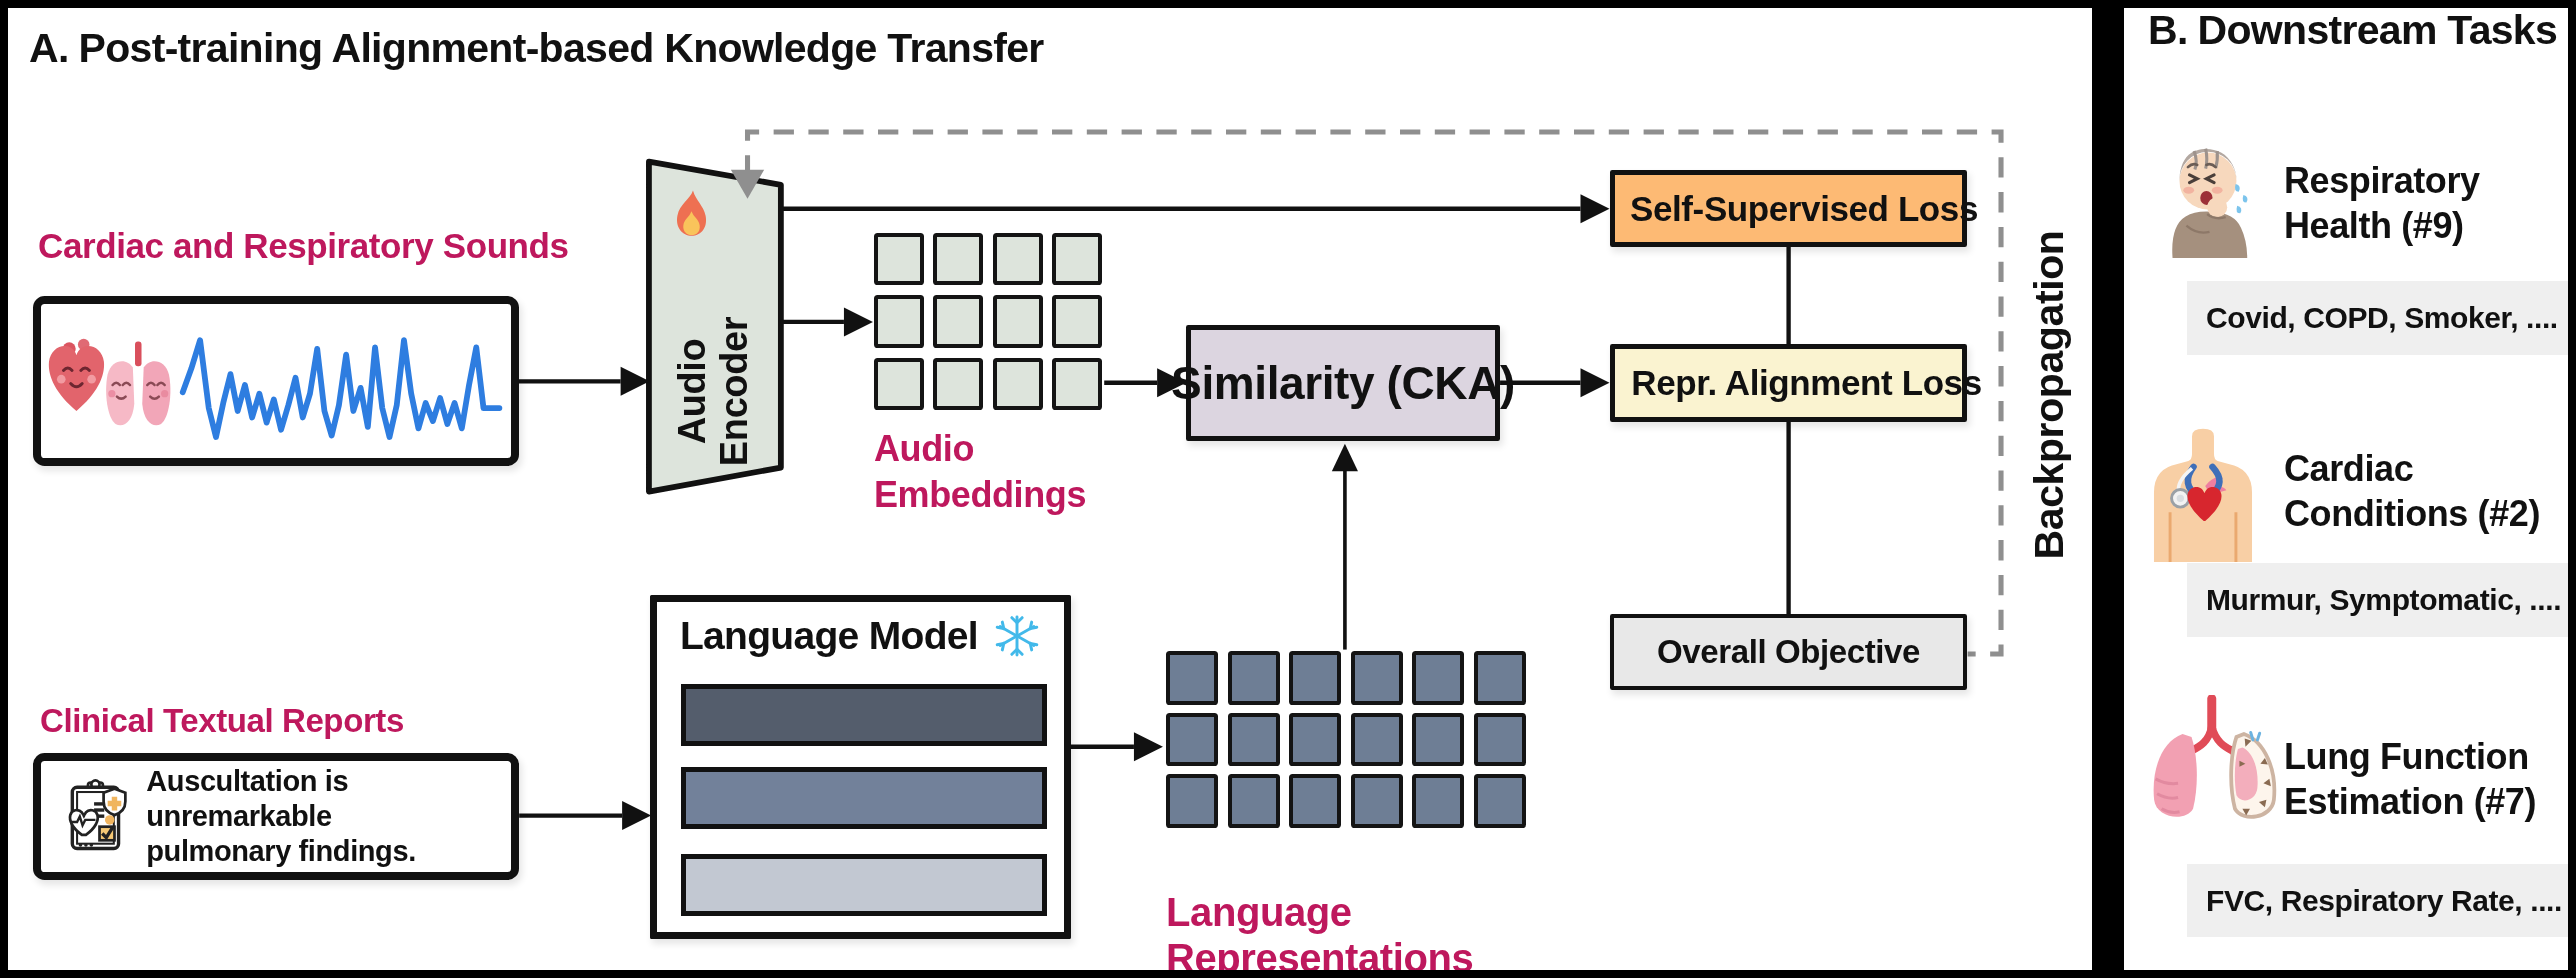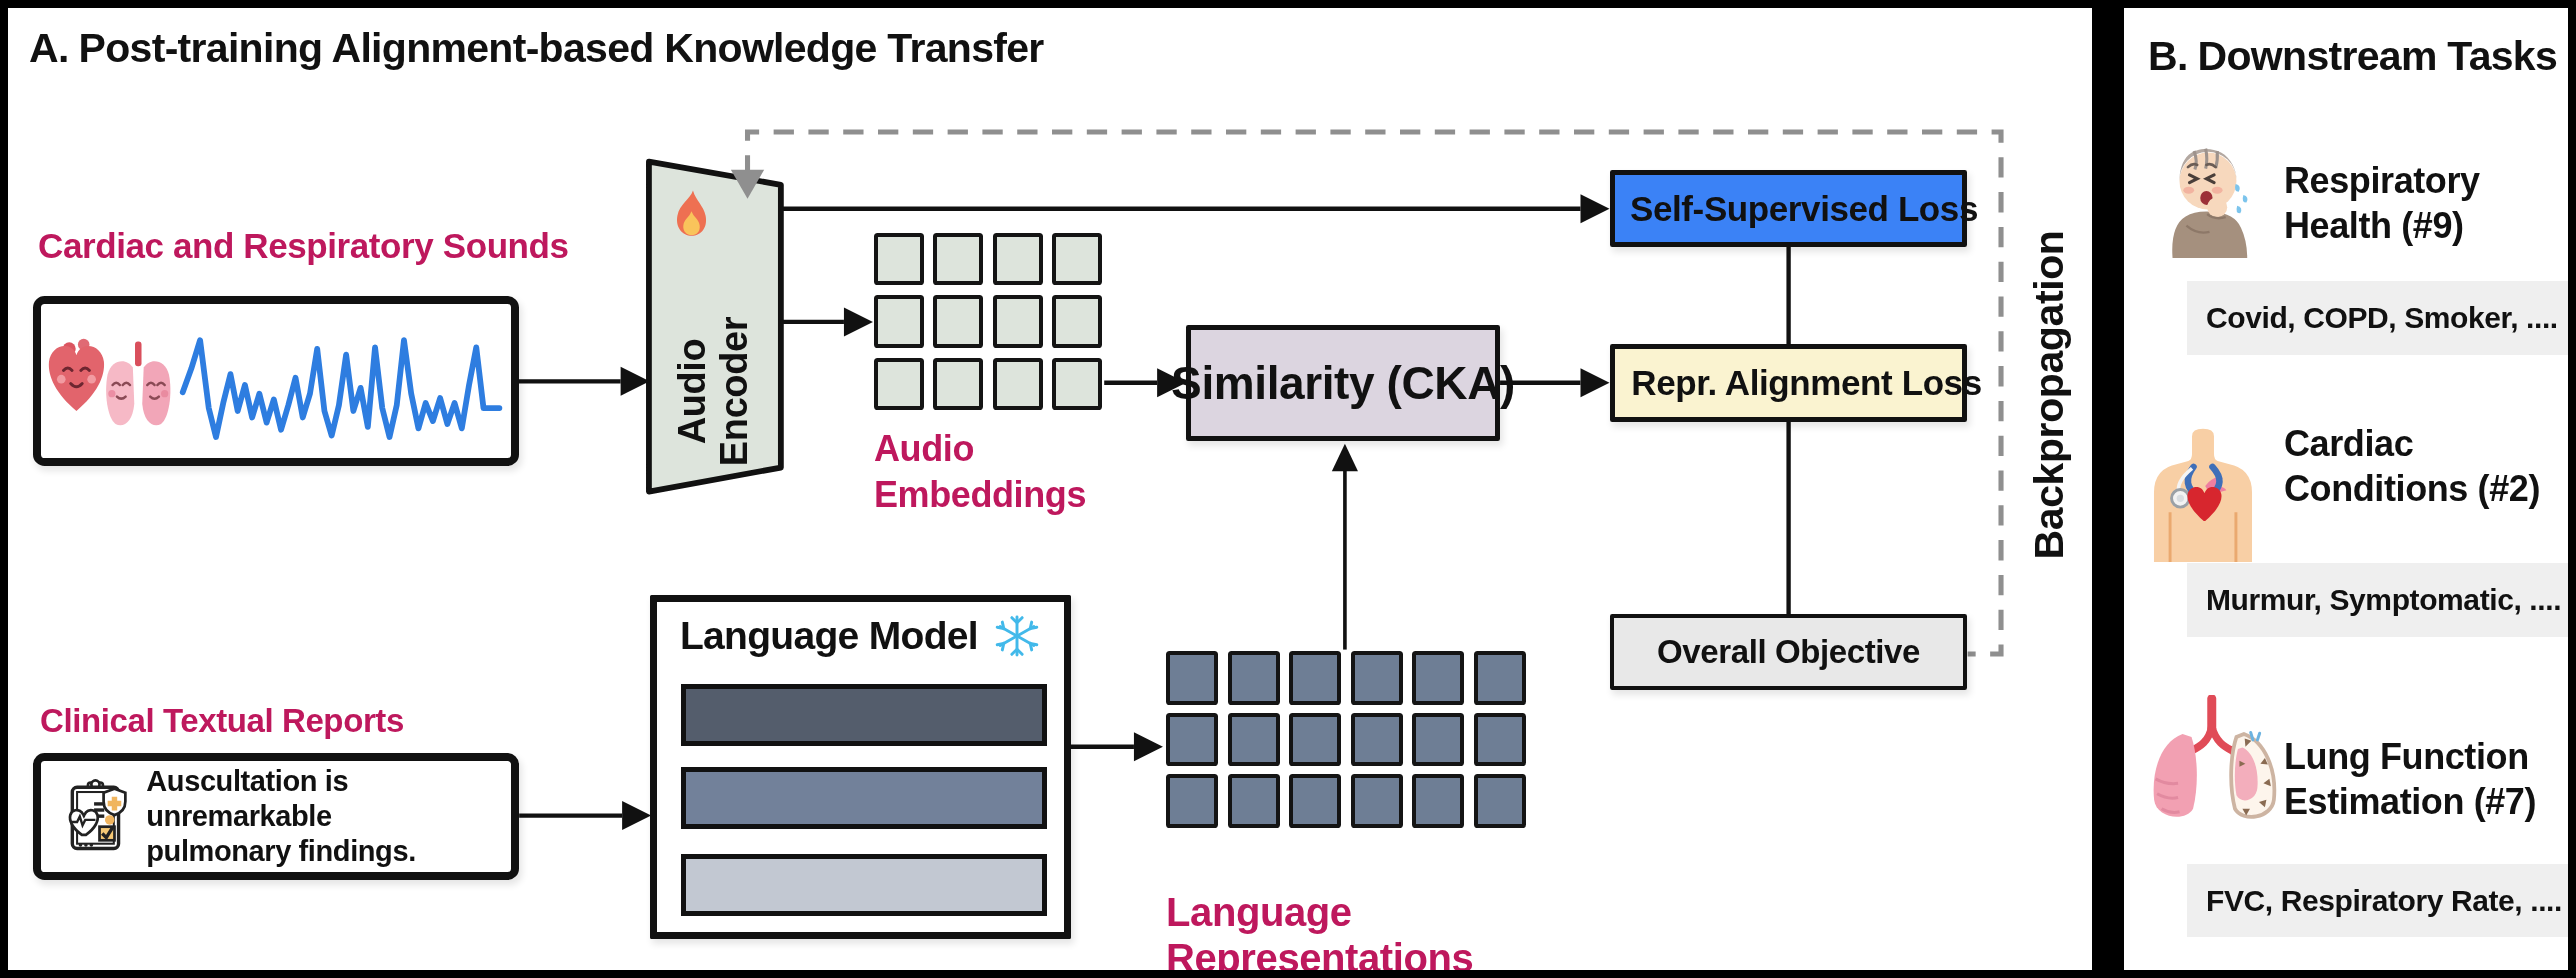--- a/index.html
+++ b/index.html
@@ -134,21 +134,21 @@
       <div class="cell" style="background: rgb(221, 228, 220);"></div>
     </div>
   <div class="abs lbl" style="left:874px;top:426px;font-size:36px;line-height:46px;">
     <div>Audio</div>
     <div>Embeddings</div>
   </div>
 
   <div class="abs box" style="left: 1186px; top: 325px; width: 314px; height: 116px; background: rgb(220, 213, 224);">
     <span class="boxlbl" style="font-size:46px;">Similarity (CKA)</span>
   </div>
-  <div class="abs box" style="left: 1610px; top: 170px; width: 357px; height: 77px; background: #3b82f6; padding-left: 31px;">
+  <div class="abs box" style="left: 1610px; top: 170px; width: 357px; height: 77px; background: #fdba74; padding-left: 31px;">
     <span class="boxlbl" style="font-size:35px;">Self-Supervised Loss</span>
   </div>
   <div class="abs box" style="left: 1610px; top: 344px; width: 357px; height: 78px; background: rgb(250, 243, 208); padding-left: 36px;">
     <span class="boxlbl" style="font-size:35px;">Repr. Alignment Loss</span>
   </div>
   <div class="abs box" style="left: 1610px; top: 614px; width: 357px; height: 76px; border-width: 4.4px; background: rgb(232, 232, 232);">
     <span class="boxlbl" style="font-size:33px;">Overall Objective</span>
   </div>
 
   <div class="abs rot" style="left:1867px;top:366px;width:363px;height:58px;font-size:41px;font-weight:700;letter-spacing:-0.4px;">
@@ -222,21 +222,21 @@
       <div class="cell" style="background: rgb(110, 126, 149);"></div>
       <div class="cell" style="background: rgb(110, 126, 149);"></div>
       <div class="cell" style="background: rgb(110, 126, 149);"></div>
       <div class="cell" style="background: rgb(110, 126, 149);"></div>
     </div>
   <div class="abs lbl" style="left:1166px;top:844px;font-size:40px;line-height:46px;margin-top:45px;">
     <div>Language</div>
     <div>Representations</div>
   </div>
 
-  <div class="abs ptitle" style="left:2148px;top:33px;">
+  <div class="abs ptitle" style="left:2148px;top:7px;">
     <span class="pfx">B.</span><span>Downstream Tasks</span>
   </div>
 
   <svg class="abs icon" style="left:2163px;top:141px;" width="93" height="117" viewBox="0 0 120 152">
     <path d="M12,152 q-3,-42 17,-54 q13,-8 35,-6 q29,2 37,21 q8,17 8,39 Z" fill="#a5907e"></path>
     <path d="M30,110 q14,12 30,8" stroke="#8d7868" stroke-width="3" fill="none"></path>
     <circle cx="58" cy="52" r="37" fill="#f7d8bd"></circle>
     <path d="M21,52 A37,37 0 0 1 95,50 C95,38 88,22 75,15 C62,8 43,9 33,18 C24,26 21,40 21,52 Z" fill="#b3a8a1"></path>
     <path d="M40,13 q5,14 1,24 M55,10 q3,14 0,26 M70,13 q1,12 -2,22" stroke="#9d928c" stroke-width="4" fill="none"></path>
     <path d="M34,44 l10,5 l-10,5" stroke="#4a3f3a" stroke-width="4" fill="none" stroke-linecap="round"></path>
@@ -265,21 +265,21 @@
     <path d="M30,122 V190 M120,122 V190" stroke="#eaa96f" stroke-width="4" fill="none"></path>
     <path d="M78,86 q12,-16 24,-10 q-7,5 -9,12 q9,-3 14,4 l-22,6 Z" fill="#ee7fa0"></path>
     <path d="M62,60 Q44,84 68,100" stroke="#3f6fb8" stroke-width="9" fill="none" stroke-linecap="round"></path>
     <path d="M88,60 Q108,82 86,98" stroke="#3f6fb8" stroke-width="9" fill="none" stroke-linecap="round"></path>
     <path d="M60,62 Q38,80 42,96" stroke="#f4f4f4" stroke-width="5" fill="none"></path>
     <circle cx="44" cy="103" r="12" fill="#f2f2f2" stroke="#9aa0a6" stroke-width="4"></circle>
     <circle cx="44" cy="103" r="5" fill="#d9dde1"></circle>
     <path d="M76,134 C60,120 52,107 54,97 C56,88 67,85 73,90 C75,92 76,94 77,96 C78,94 79,92 81,90
              C87,85 98,88 100,97 C102,107 94,120 78,134 Z" fill="#d7262e"></path>
   </svg>
-  <div class="abs tasktitle" style="left:2284px;top:421px;">
+  <div class="abs tasktitle" style="left:2284px;top:446px;">
     <div>Cardiac</div>
     <div>Conditions (#2)</div>
   </div>
   <div class="abs taskbar" style="left: 2139px; top: 563px; width: 418px; height: 74px; background: rgb(239, 239, 239);">
     <span class="t">Murmur, Symptomatic, ....</span>
   </div>
 
   <svg class="abs icon" style="left:2139px;top:695px;" width="150" height="131" viewBox="0 0 200 175">
     <path d="M97,5 V45" stroke="#e04b57" stroke-width="12" fill="none" stroke-linecap="round"></path>
     <path d="M97,42 C92,70 70,72 58,82 M97,42 C104,70 124,72 136,82" stroke="#e04b57" stroke-width="10" fill="none" stroke-linecap="round"></path>

